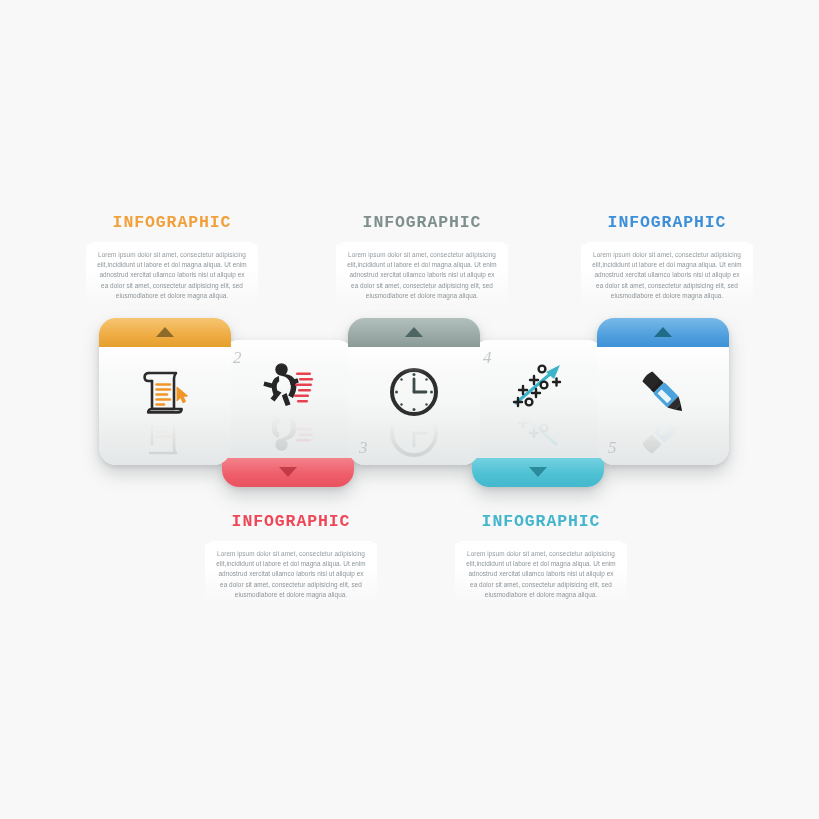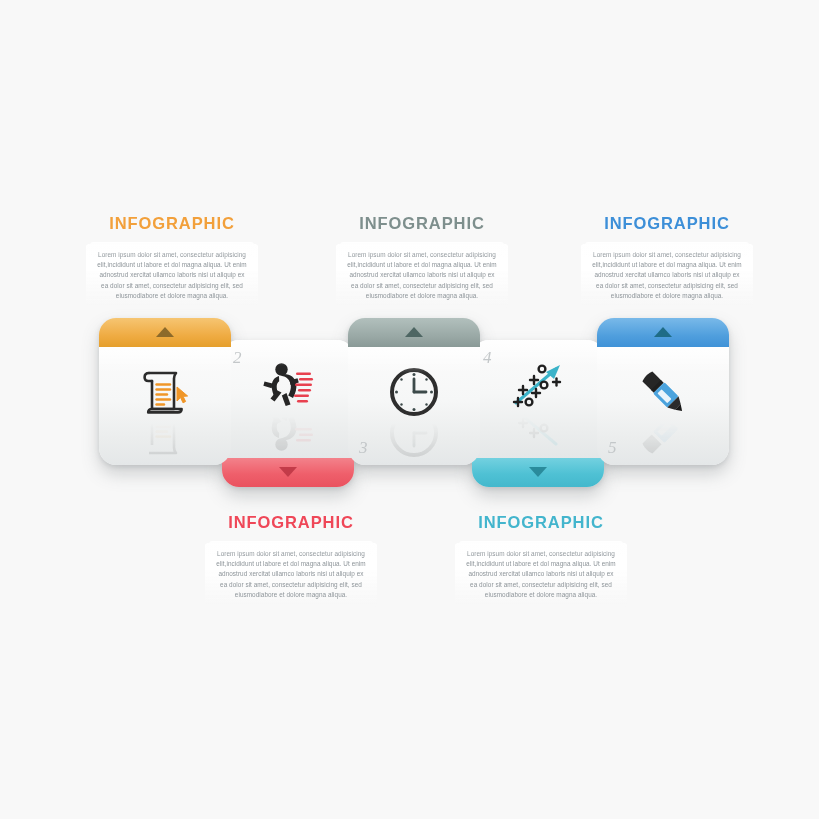--- a/index.html
+++ b/index.html
@@ -20,21 +20,21 @@
   }
 
   
   .textgroup {
     position: absolute;
     width: 190px;
     text-align: center;
   }
 
   .ig-title {
-    font-family: Liberation Sans, sans-serif;
+    font-family: Liberation Mono, monospace;
     font-weight: bold;
     font-size: 16.5px;
     letter-spacing: 0.9px;
     margin: 0 0 12px 0;
     line-height: 1;
   }
 
   .ig-body {
     position: relative;
     font-family: "Liberation Sans", sans-serif;

